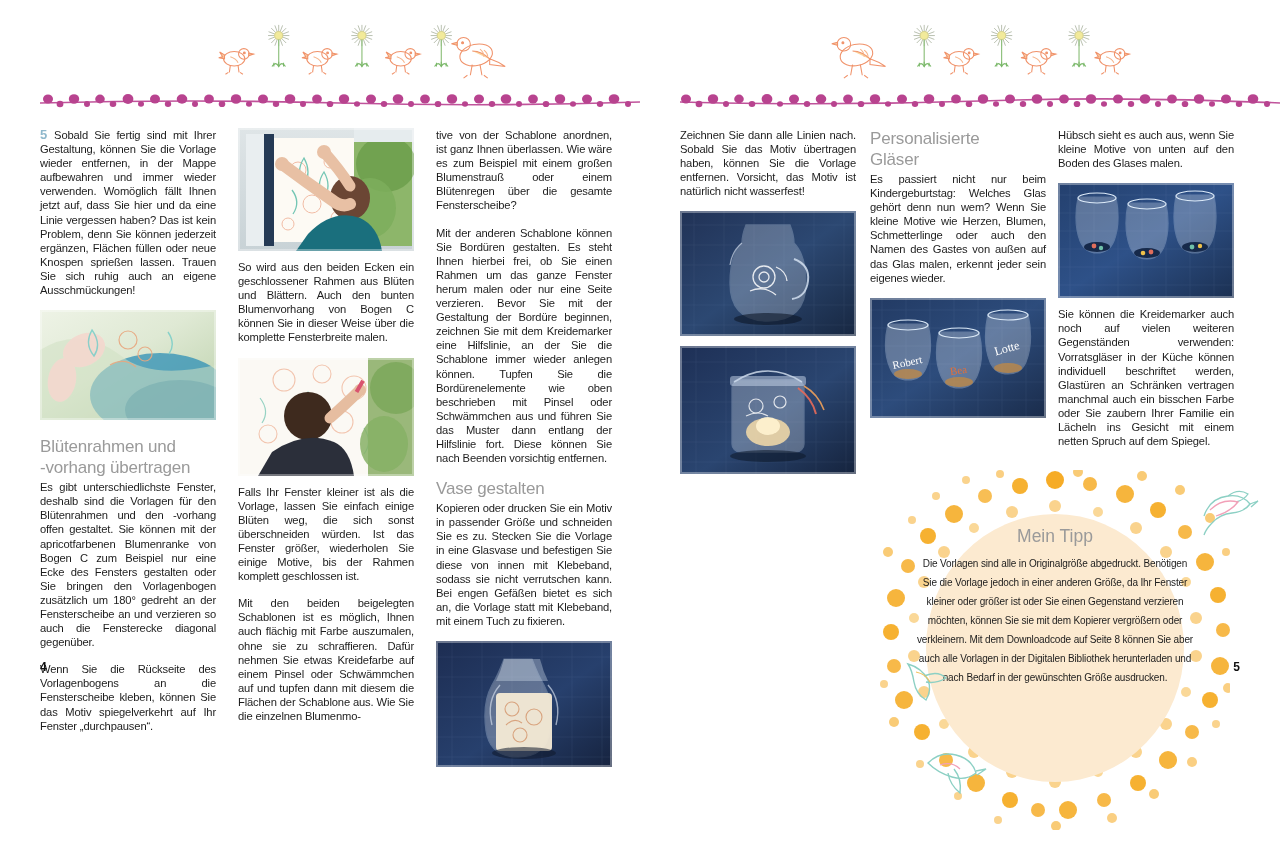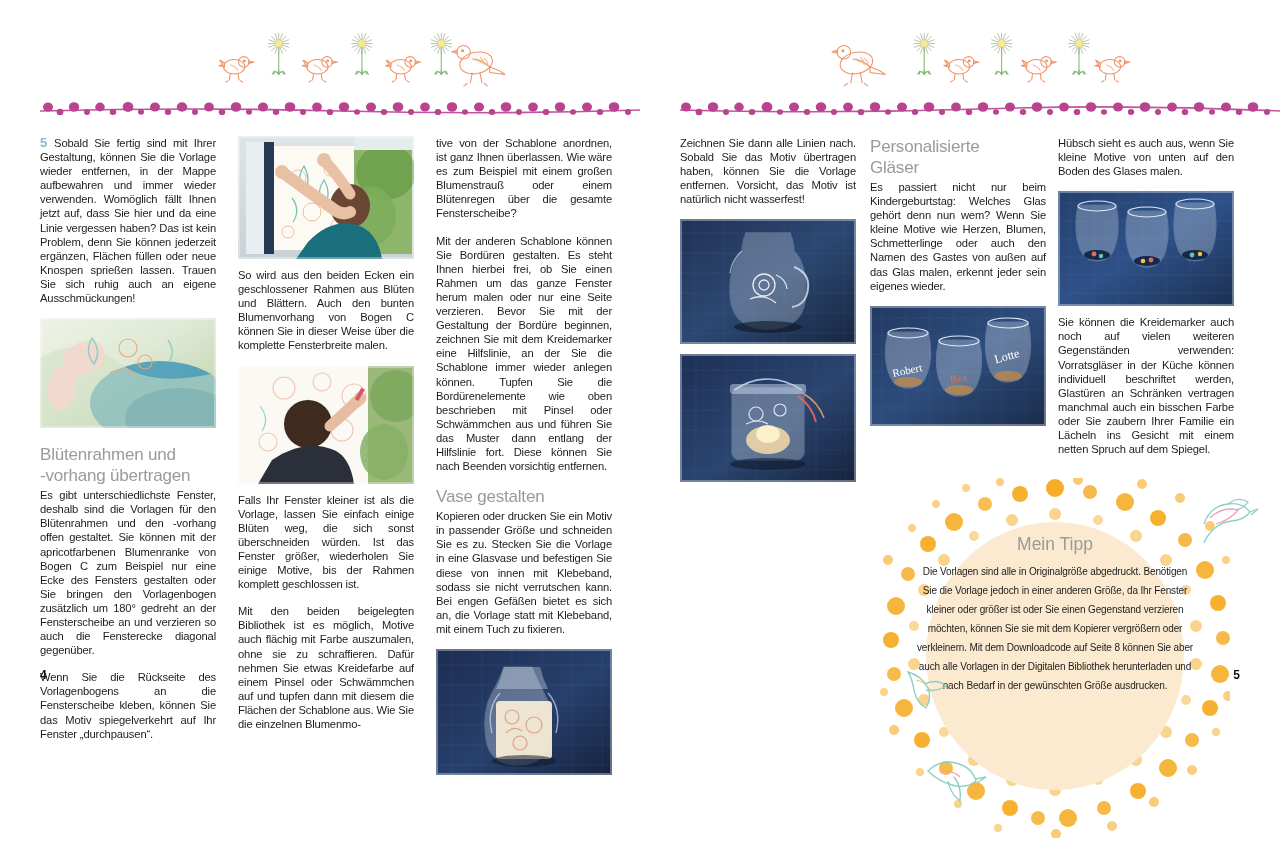--- a/index.html
+++ b/index.html
@@ -3,21 +3,21 @@
 <meta charset="utf-8">
 <style>
   * { box-sizing: border-box; margin: 0; padding: 0; }
   body {
     width: 1280px; height: 843px;
     background: #ffffff;
     font-family: "Liberation Sans", sans-serif;
     overflow: hidden;
     position: relative;
   }
-  .spread { position: relative; width: 1280px; height: 698px; margin-top: 8px; }
+  .spread { position: relative; width: 1280px; height: 698px; }
 
   
   .header-band { position: absolute; top: 22px; height: 90px; }
   .header-band.left  { left: 40px;  width: 600px; }
   .header-band.right { left: 680px; width: 600px; }
   .bird-row { position: absolute; top: 0; left: 170px; height: 60px; }
   .header-band.right .bird-row { left: 150px; }
   .dot-line { position: absolute; left: 0; right: 0; top: 68px; height: 22px; }
 
   
@@ -497,21 +497,21 @@
           <ellipse cx="70" cy="58" rx="24" ry="24" fill="#3e2a1e"></ellipse>
           <path d="M34 94 q32 -22 62 -10 q16 7 20 34 l-96 0z" fill="#2b2f3a"></path>
           <path d="M92 60 q18 -16 28 -26" stroke="#e6bda0" stroke-width="11" fill="none" stroke-linecap="round"></path>
           <circle cx="122" cy="32" r="6" fill="#e6bda0"></circle>
           <rect x="120" y="22" width="4" height="13" fill="#d9536f" transform="rotate(30 122 28)"></rect>
         </svg>
         <div class="torn"></div>
       </div>
 
       <p class="body" style="margin-top:6px">Falls Ihr Fenster kleiner ist als die Vorlage, lassen Sie einfach einige Blüten weg, die sich sonst überschneiden würden. Ist das Fenster größer, wiederholen Sie einige Motive, bis der Rahmen komplett geschlossen ist.</p>
-      <p class="body">Mit den beiden beigelegten Bibliothek ist es möglich, Motive auch flächig mit Farbe auszumalen, ohne sie zu schraffieren. Dafür nehmen Sie etwas Kreidefarbe auf einem Pinsel oder Schwämmchen auf und tupfen dann mit diesem die Flächen der Schablone aus. Wie Sie die einzelnen Blumenmo-</p>
+      <p class="body">Mit den beiden beigelegten Schablonen ist es möglich, Ihnen auch flächig mit Farbe auszumalen, ohne sie zu schraffieren. Dafür nehmen Sie etwas Kreidefarbe auf einem Pinsel oder Schwämmchen auf und tupfen dann mit diesem die Flächen der Schablone aus. Wie Sie die einzelnen Blumenmo-</p>
     </div>
 
     <div class="col c3">
       <p class="body">tive von der Schablone anordnen, ist ganz Ihnen überlassen. Wie wäre es zum Beispiel mit einem großen Blumenstrauß oder einem Blütenregen über die gesamte Fensterscheibe?</p>
       <p class="body">Mit der anderen Schablone können Sie Bordüren gestalten. Es steht Ihnen hierbei frei, ob Sie einen Rahmen um das ganze Fenster herum malen oder nur eine Seite verzieren. Bevor Sie mit der Gestaltung der Bordüre beginnen, zeichnen Sie mit dem Kreidemarker eine Hilfslinie, an der Sie die Schablone immer wieder anlegen können. Tupfen Sie die Bordürenelemente wie oben beschrieben mit Pinsel oder Schwämmchen aus und führen Sie das Muster dann entlang der Hilfslinie fort. Diese können Sie nach Beenden vorsichtig entfernen.</p>
       <h2 class="head">
         <span>Vase gestalten</span>
       </h2>
       <p class="body">Kopieren oder drucken Sie ein Motiv in passender Größe und schneiden Sie es zu. Stecken Sie die Vorlage in eine Glasvase und befestigen Sie diese von innen mit Klebeband, sodass sie nicht verrutschen kann. Bei engen Gefäßen bietet es sich an, die Vorlage statt mit Klebeband, mit einem Tuch zu fixieren.</p>
 

